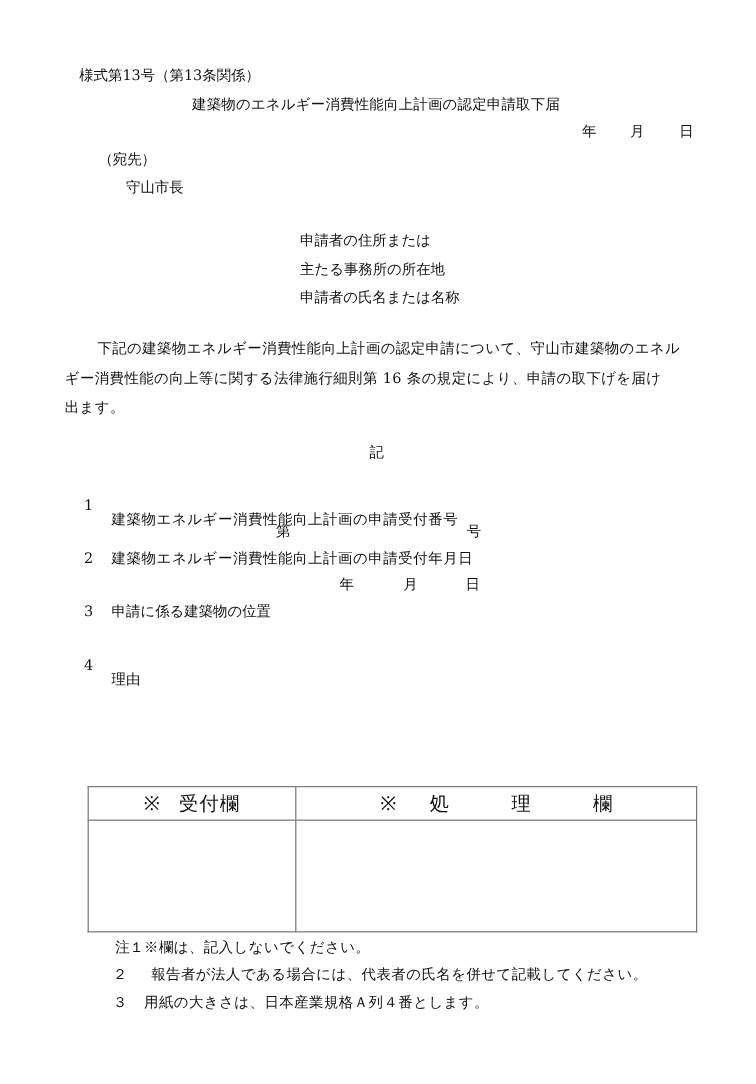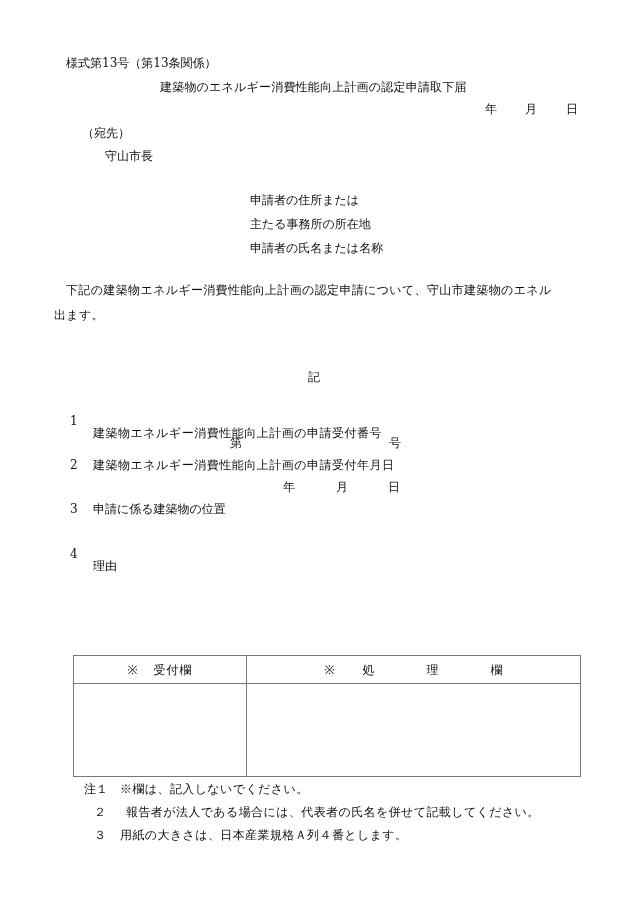--- a/index.html
+++ b/index.html
@@ -30,21 +30,21 @@
     table.rec {
       position: absolute;
       left: 73px;
       top: 655px;
       width: 508px;
       border-collapse: collapse;
     }
     table.rec td {
       border: 1.3px solid #777777;
       padding: 0;
-      font-size: 12px;
+      font-size: 16px;
       text-align: center;
       vertical-align: middle;
     }
     table.rec tr.hdr td { height: 27px; }
     table.rec tr.body td { height: 92px; }
     table.rec td.c1 { width: 172px; }
     .gap { display: inline-block; }
   </style>
 </head>
 <body>
@@ -61,21 +61,22 @@
 <div class="abs" style="left:82px; top:127px;text-align:center;">（宛先）</div>
 <div class="abs" style="left:105px; top:150px;">守山市長</div>
 
 <div>
   <div class="abs" style="left:250px; top:194px;">申請者の住所または</div>
   <div class="abs" style="left:250px; top:218px;">主たる事務所の所在地</div>
   <div class="abs" style="left:250px; top:242px;">申請者の氏名または名称</div>
 </div>
 
 <div class="para">
-  <span style="padding-left:12px;">下記の建築物エネルギー消費性能向上計画の認定申請について、守山市建築物のエネル</span>
+  <span style="padding-left:12px;text-align:center;">下記の建築物エネルギー消費性能向上計画の認定申請について、守山市建築物のエネル</span>
+  <span>ギー消費性能の向上等に関する法律施行細則第 16 条の規定により、申請の取下げを届け</span>
   <span>出ます。</span>
 </div>
 
 <div class="abs" style="left:308px; top:371px;">記</div>
 
 <div>
   <div>
     <span class="abs" style="left:70px; top:415px;">1</span>
     <span class="abs" style="left:93px; top:415px; letter-spacing:0.5px;margin-top:12px;">建築物エネルギー消費性能向上計画の申請受付番号</span>
     <span class="abs" style="left:230px; top:437px;">第</span>
@@ -110,21 +111,21 @@
   </tr>
   <tr class="body">
     <td class="c1"></td>
     <td></td>
   </tr>
 </tbody>
   </table>
 
 <div>
   <div>
-    <span class="abs" style="left:84px; top:783px;">注１</span>
+    <span class="abs" style="left:96px; top:783px;">注１</span>
     <span class="abs" style="left:120px; top:783px; letter-spacing:0.4px;">※欄は、記入しないでください。</span>
   </div>
   <div>
     <span class="abs" style="left:94px; top:806px;">２</span>
     <span class="abs" style="left:126px; top:806px; letter-spacing:0.4px;">報告者が法人である場合には、代表者の氏名を併せて記載してください。</span>
   </div>
   <div>
     <span class="abs" style="left:94px; top:829px;">３</span>
     <span class="abs" style="left:120px; top:829px; letter-spacing:0.4px;">用紙の大きさは、日本産業規格Ａ列４番とします。</span>
   </div>

